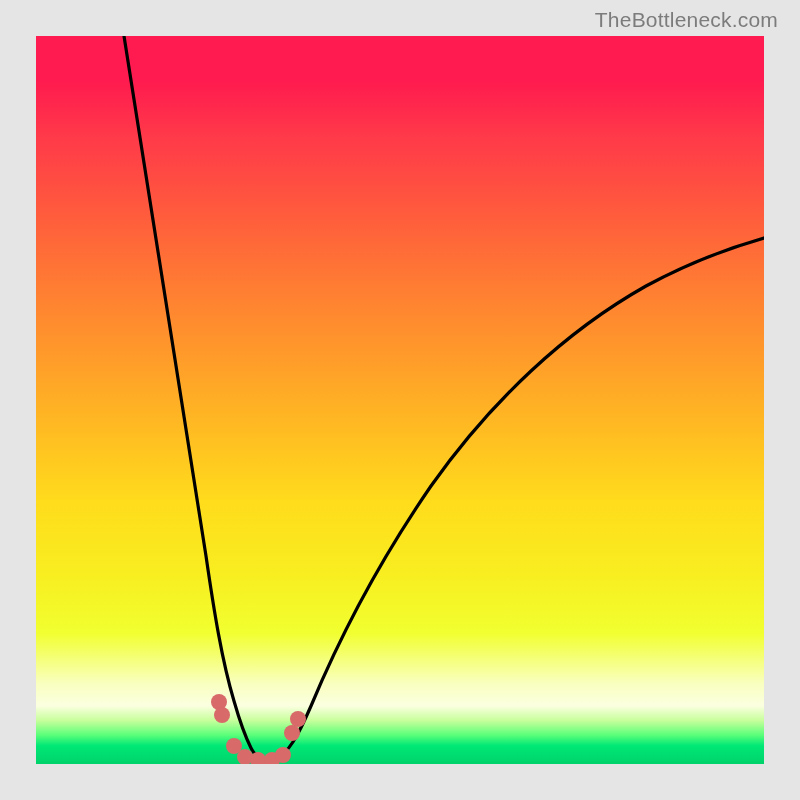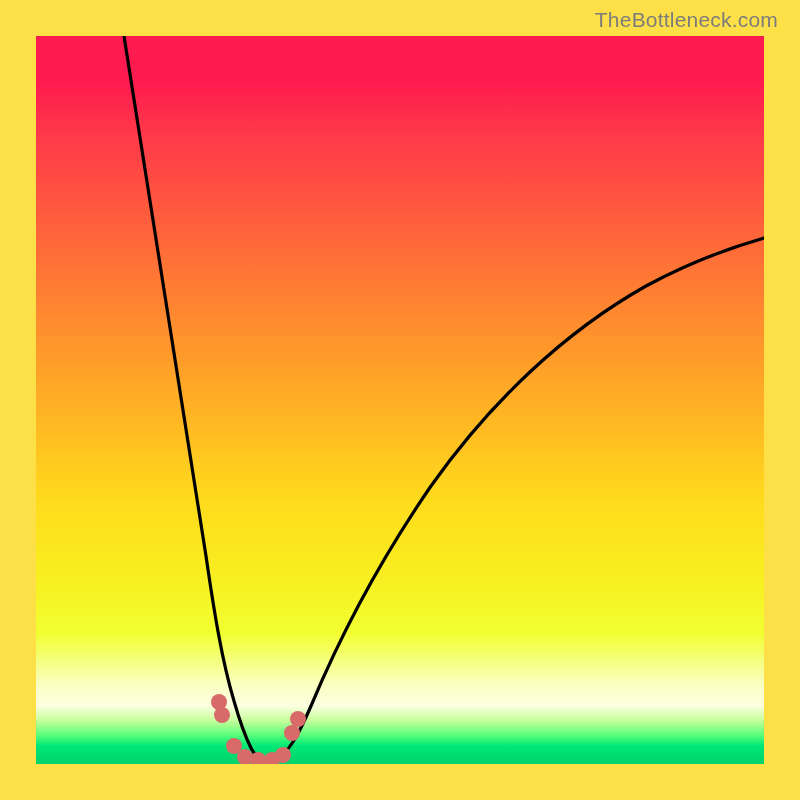--- a/index.html
+++ b/index.html
@@ -10,21 +10,21 @@
     background: #000;
     overflow: hidden;
     font-family: Arial, Helvetica, sans-serif;
   }
   .frame {
     position: absolute;
     left: 0;
     top: 0;
     width: 800px;
     height: 800px;
-    background: #fde047;
+    background: #e5e5e5;
   }
   .plot-area {
     position: absolute;
     left: 36px;
     top: 36px;
     width: 728px;
     height: 728px;
     overflow: hidden;
   }
   .gradient {

